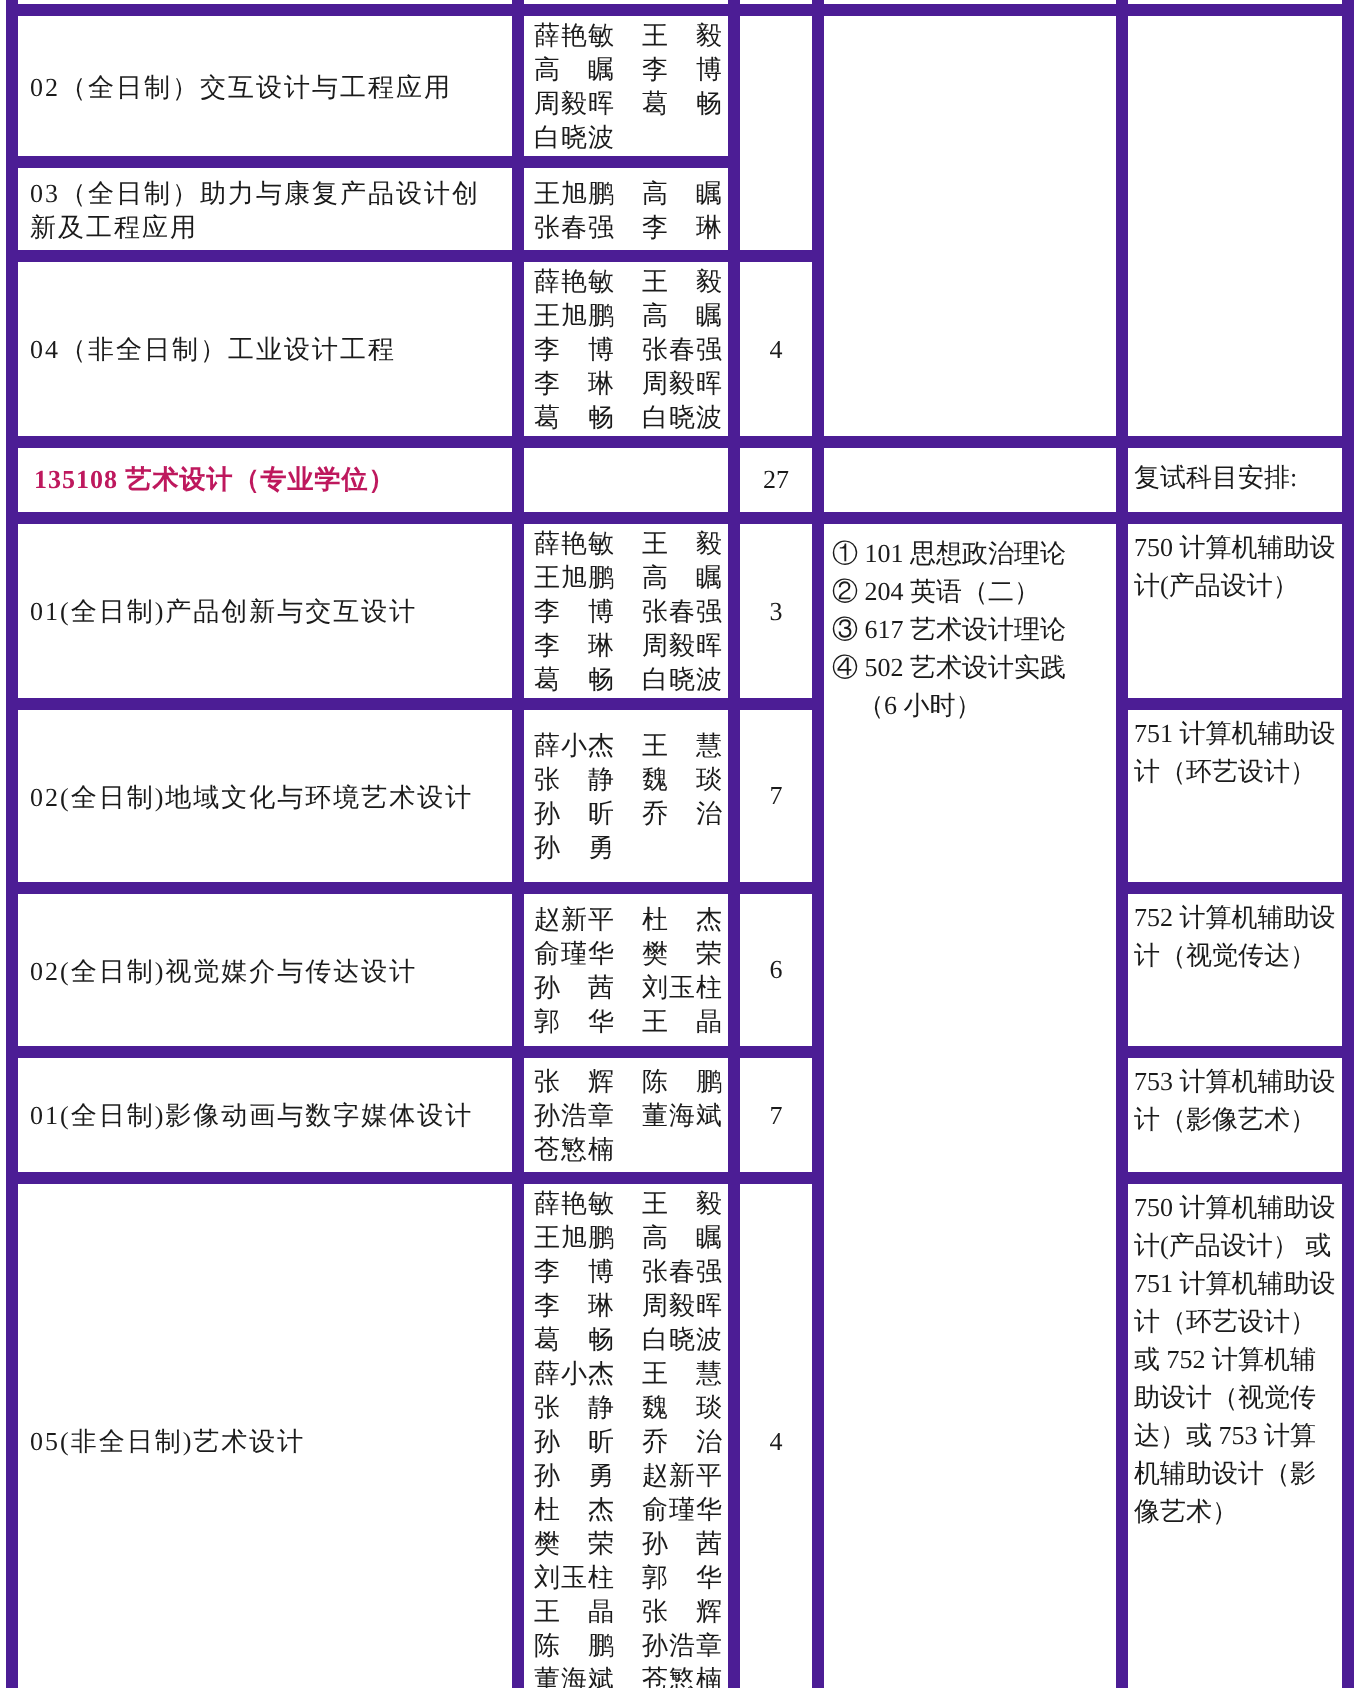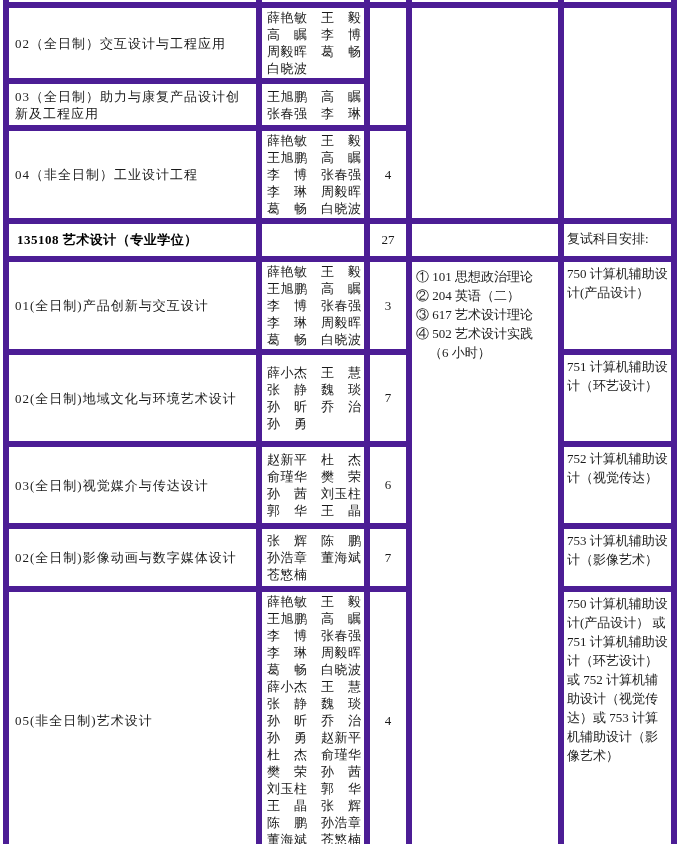--- a/index.html
+++ b/index.html
@@ -115,21 +115,21 @@
       <td class="program">04（非全日制）工业设计工程</td>
       <td class="names">薛艳敏　王　毅
 王旭鹏　高　瞩
 李　博　张春强
 李　琳　周毅晖
 葛　畅　白晓波</td>
       <td class="quota">4</td>
     </tr>
 
     <tr style="height:38px">
-      <td class="section-title" style="color: #000000;">135108 艺术设计（专业学位）</td>
+      <td class="section-title" style="color: #be185d;">135108 艺术设计（专业学位）</td>
       <td></td>
       <td class="quota">27</td>
       <td></td>
       <td class="retest-note">复试科目安排:</td>
     </tr>
 
     <tr style="height:85px">
       <td class="program">01(全日制)产品创新与交互设计</td>
       <td class="names">薛艳敏　王　毅
 王旭鹏　高　瞩
@@ -149,31 +149,31 @@
       <td class="program">02(全日制)地域文化与环境艺术设计</td>
       <td class="names">薛小杰　王　慧
 张　静　魏　琰
 孙　昕　乔　治
 孙　勇</td>
       <td class="quota">7</td>
       <td class="retest">751 计算机辅助设计（环艺设计）</td>
     </tr>
 
     <tr style="height:82px">
-      <td class="program">03(全日制)视觉媒介与传达设计</td>
+      <td class="program">02(全日制)视觉媒介与传达设计</td>
       <td class="names">赵新平　杜　杰
 俞瑾华　樊　荣
 孙　茜　刘玉柱
 郭　华　王　晶</td>
       <td class="quota">6</td>
       <td class="retest">752 计算机辅助设计（视觉传达）</td>
     </tr>
 
     <tr style="height:63px">
-      <td class="program">02(全日制)影像动画与数字媒体设计</td>
+      <td class="program">01(全日制)影像动画与数字媒体设计</td>
       <td class="names">张　辉　陈　鹏
 孙浩章　董海斌
 苍慜楠</td>
       <td class="quota">7</td>
       <td class="retest">753 计算机辅助设计（影像艺术）</td>
     </tr>
 
     <tr style="height:262px">
       <td class="program">05(非全日制)艺术设计</td>
       <td class="names">薛艳敏　王　毅

